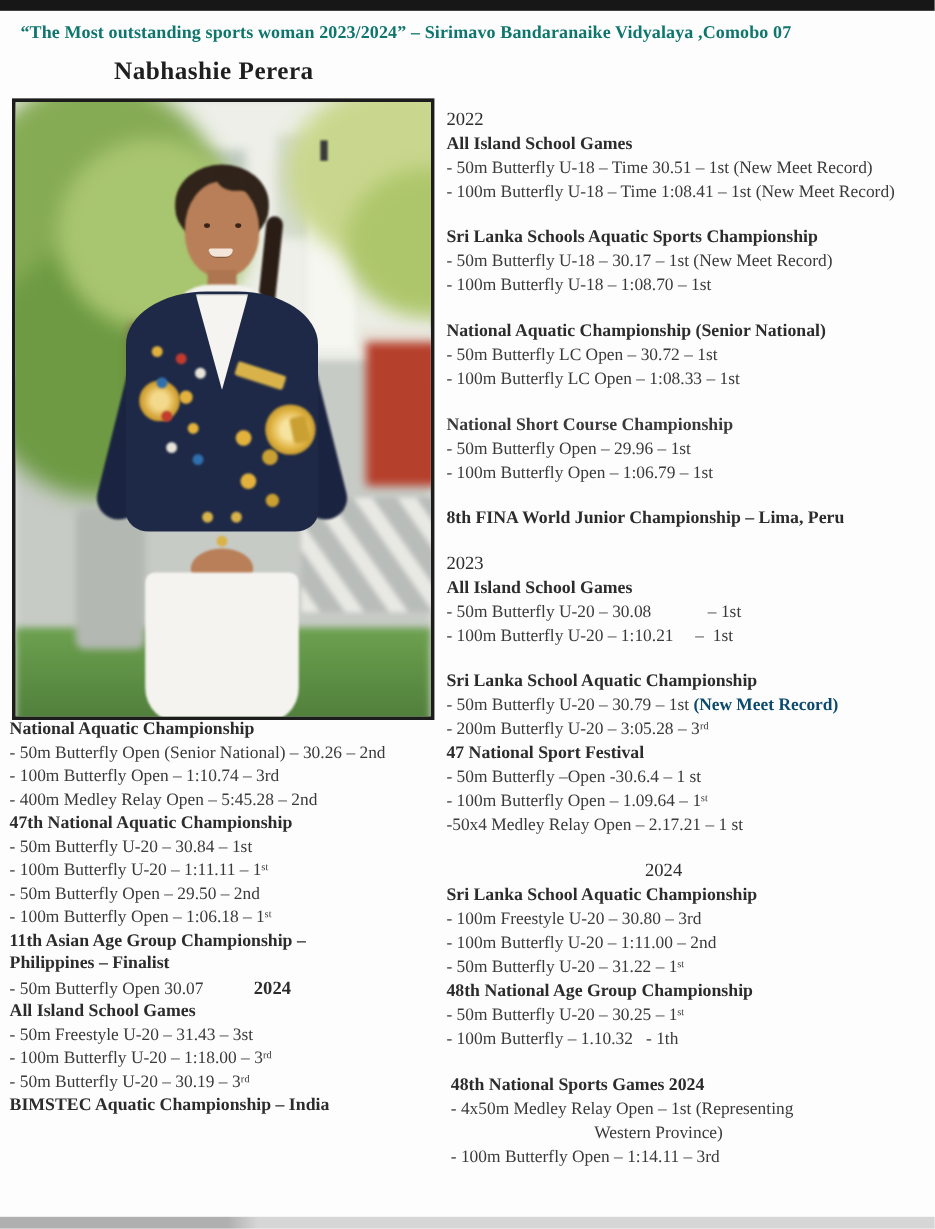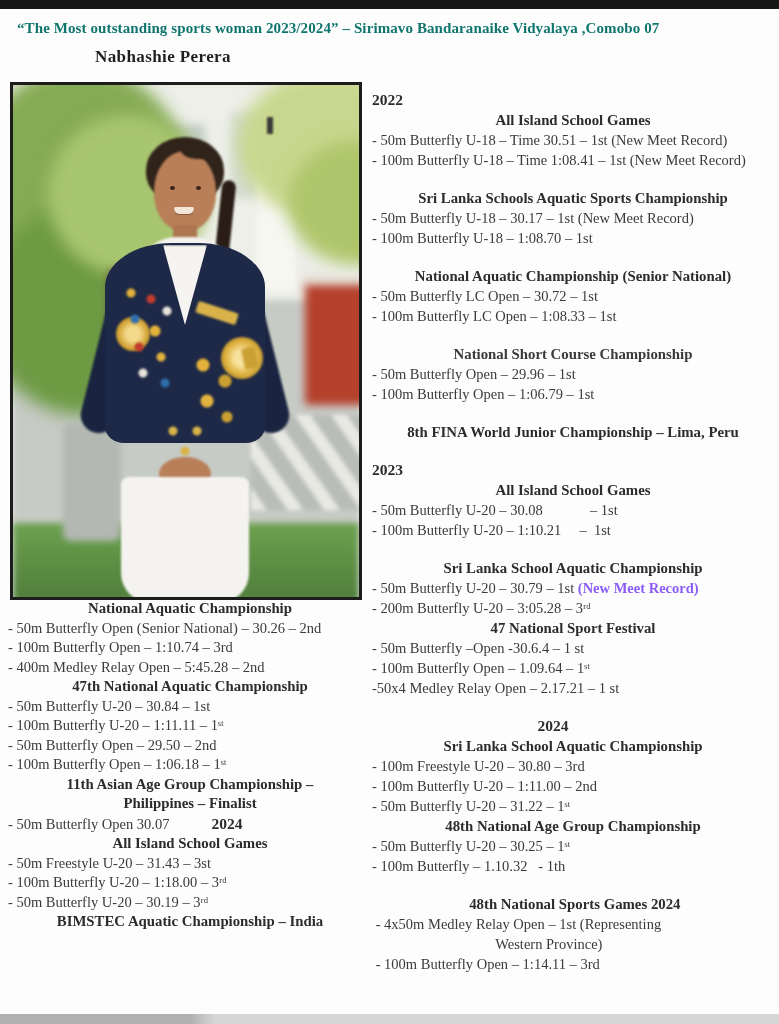--- a/index.html
+++ b/index.html
@@ -4,21 +4,21 @@
 <style>
   html,body{margin:0;padding:0;}
   body{width:779px;height:1024px;background:#fdfdfd;position:relative;overflow:hidden;
        font-family:"Liberation Serif","DejaVu Serif",serif;color:#333;}
   .top-bar{position:absolute;left:0;top:0;width:779px;height:9px;background:#171717;}
   .bottom-bar{position:absolute;left:0;top:1014px;width:779px;height:10px;
       background:linear-gradient(to right,#b0b0b0 0 190px,#d6d6d6 215px);}
   .doc-title{position:absolute;left:17px;top:20px;width:748px;
       font-family:Liberation Serif, serif;font-weight:bold;
       font-size:15px;color:#0f766e;letter-spacing:0.1px;}
-  .athlete-name{position:absolute;left:95px;top:47px;font-size:17px;font-weight:bold;
+  .athlete-name{position:absolute;left:95px;top:47px;font-size:21px;font-weight:bold;
       color:#1f1f1f;letter-spacing:0.4px;}
   .photo-frame{position:absolute;left:10px;top:82px;width:346px;height:512px;
       border:3px solid #1c1c1c;background:#dfe3de;overflow:hidden;}
   .photo-frame > div{position:absolute;}
   
   .ph-building{left:0;top:0;width:346px;height:230px;background:#edefe8;filter:blur(2px);}
   .ph-window1{left:150px;top:40px;width:42px;height:95px;background:#c2cdc2;filter:blur(4px);}
   .ph-window2{left:218px;top:28px;width:30px;height:85px;background:#d4dccf;filter:blur(4px);}
   .ph-pillar{left:244px;top:15px;width:38px;height:190px;background:#f6f7f1;filter:blur(3px);}
   .ph-road{left:0;top:215px;width:346px;height:235px;background:#c7cbc6;filter:blur(3px);}
@@ -78,27 +78,27 @@
        radial-gradient(circle at 22px 28px,#d9b34a 0 4px,transparent 5px);}
   .ph-hands{left:146px;top:372px;width:52px;height:34px;background:#b97f58;border-radius:50%;filter:blur(1px);}
   .ph-skirt{left:108px;top:392px;width:128px;height:126px;background:#f4f3ef;
       border-radius:8px 8px 30px 30px;filter:blur(1px);}
   .ph-cuffmark{left:230px;top:262px;width:14px;height:22px;background:#caa032;border-radius:3px;filter:blur(1.5px);transform:rotate(-12deg);}
   
   .left-col{position:absolute;left:8px;top:599px;width:364px;}
   .right-col{position:absolute;left:372px;top:90px;width:402px;}
   .l-line{white-space:pre-wrap;font-size:14.5px;line-height:19.5px;color:#3a3a3a;}
   .right-col .l-line{line-height:20px;}
-  .l-line.heading{font-weight:bold;font-size:14.8px;color:#2c2c2c;text-align:center;}
+  .l-line.heading{font-weight:bold;font-size:14.8px;color:#2c2c2c;}
   .l-line.heading.reg{font-weight:700;color:#3a3a3a;}
-  .l-line.year{font-weight:bold;font-size:15.5px;color:#2c2c2c;}
+  .l-line.year{font-weight:normal;font-size:15.5px;color:#2c2c2c;}
   .l-line.year.center{text-align:center;padding-right:40px;}
   .l-line.gap{height:18px;}
   .inline-year{font-weight:bold;font-size:15.5px;margin-left:42px;color:#2c2c2c;}
-  .bold-note{font-weight:bold;color:#8b5cf6;}
+  .bold-note{font-weight:bold;color:#0c4a6e;}
 </style>
 </head>
 <body>
 
 <div class="top-bar"></div>
 
 <div class="doc-title">“The Most outstanding sports woman 2023/2024” – Sirimavo Bandaranaike Vidyalaya ,Comobo 07</div>
 <div class="athlete-name">Nabhashie Perera</div>
 
 <div class="photo-frame">

